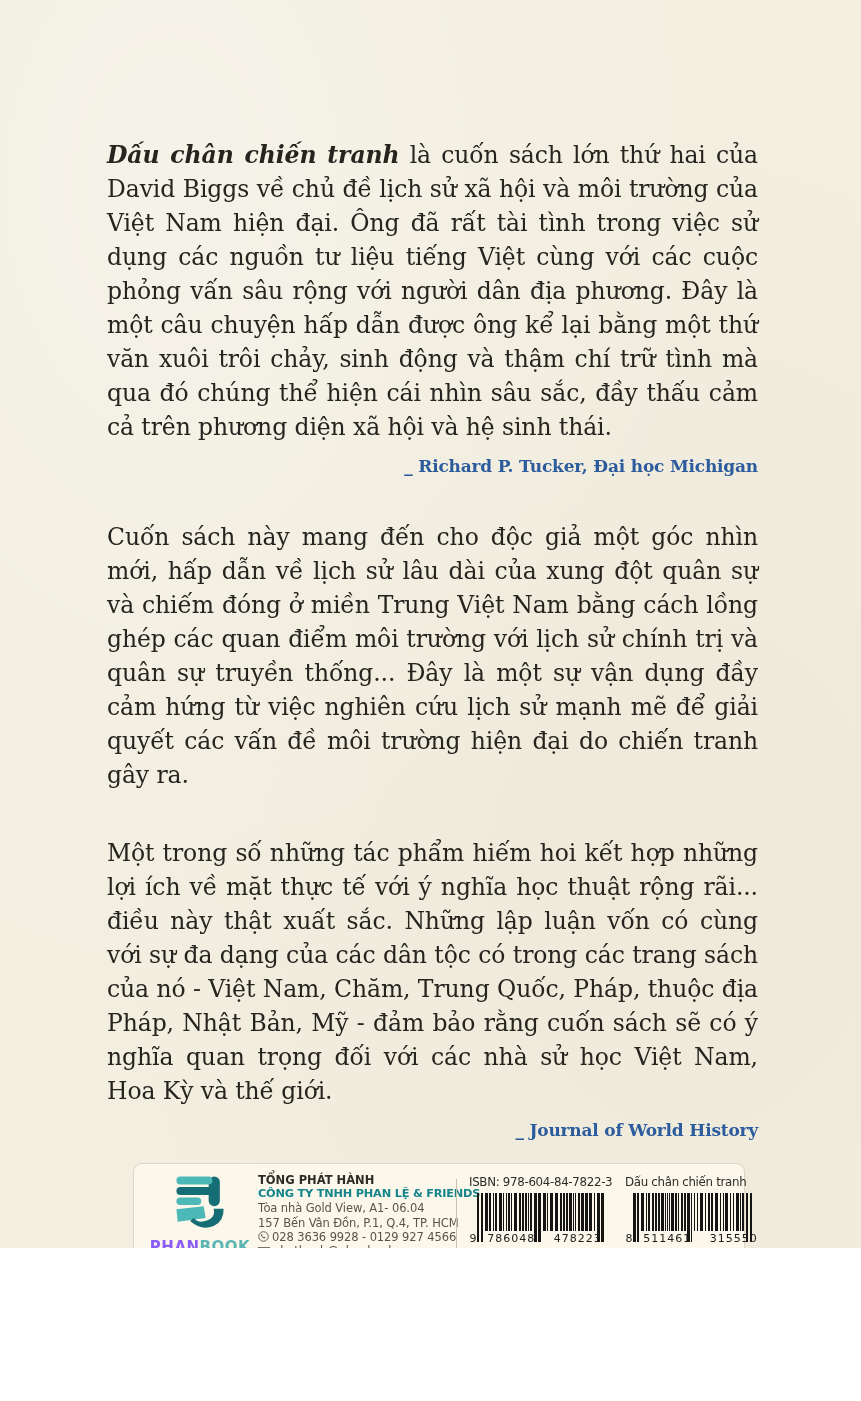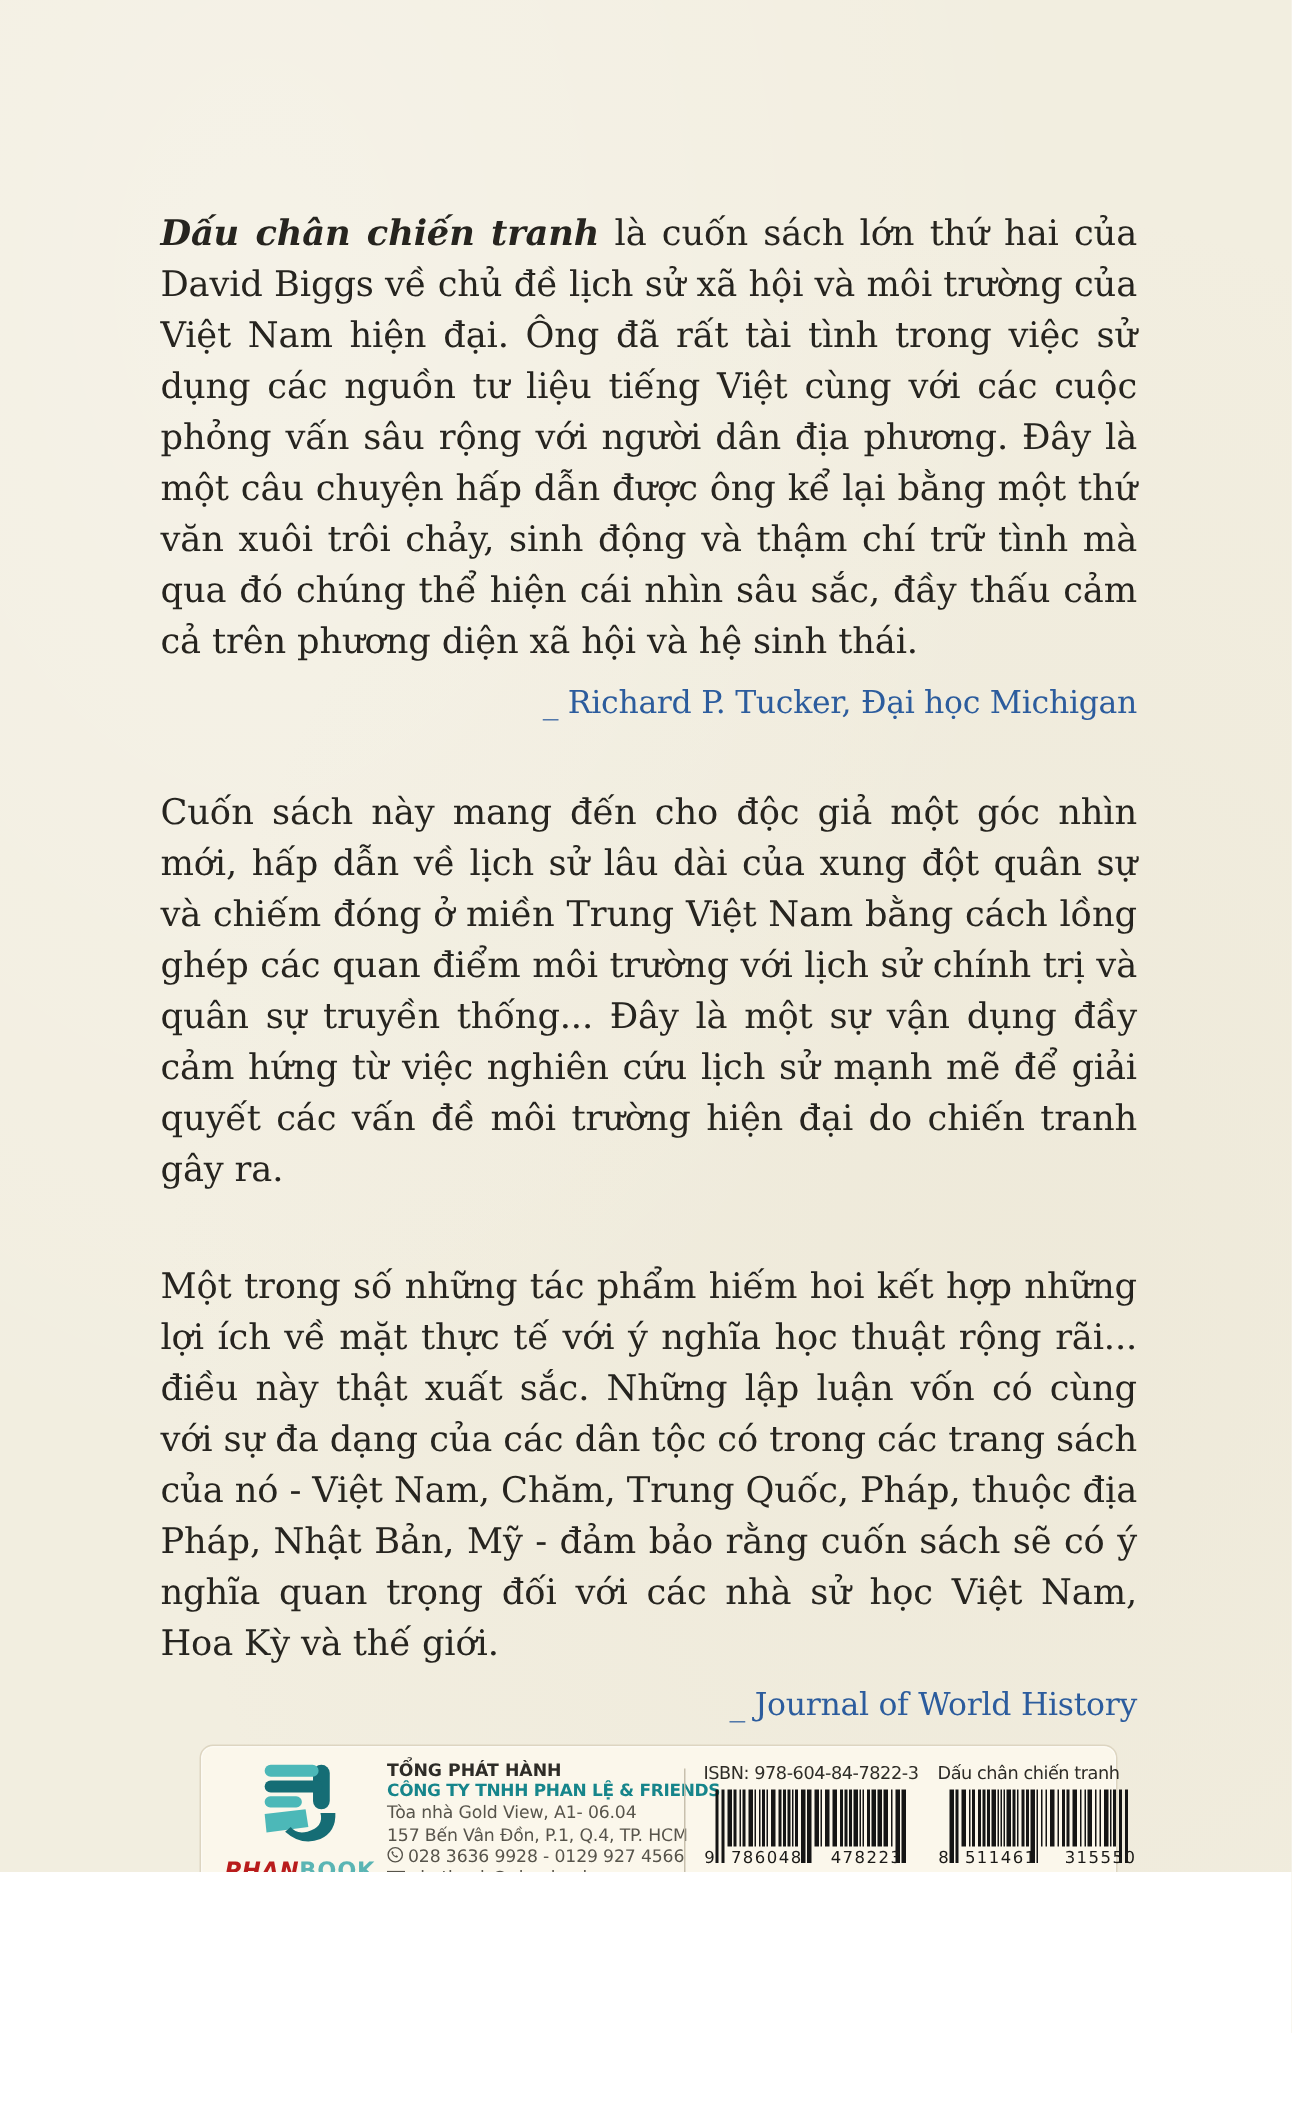--- a/index.html
+++ b/index.html
@@ -17,37 +17,37 @@
   
   .quotes{position:absolute;left:107px;top:138px;width:651px;}
   .quote{margin:0 0 44px 0;}
   .qtext{
     margin:0;font-size:23.5px;line-height:34px;
     text-align:justify;letter-spacing:-0.1px;
   }
   .qtext .lead{font-weight:bold;font-style:italic;}
   .attr{
     margin:12px 0 0 0;text-align:right;
-    font-size:21px;font-weight:normal;color:#2c5c9d;
+    font-size:17px;font-weight:bold;color:#2c5c9d;
     letter-spacing:-0.2px;
   }
   
   .pubbox{
     position:absolute;left:133px;top:1163px;width:612px;height:128px;
     box-sizing:border-box;
     background:#fbf7eb;border:1px solid #ddd5c1;border-radius:9px;
     box-shadow:0 0 0 1px rgba(255,255,255,.4) inset;
     display:flex;align-items:flex-start;
     padding:9px 10px 6px 12px;
     font-family:"DejaVu Sans", sans-serif;
   }
   .logo-col{width:108px;flex:0 0 auto;text-align:center;padding-top:1px;}
   .logo-mark{display:block;margin:0 auto;width:64px;height:62px;}
   .logo-word{font-size:15px;font-weight:bold;letter-spacing:.5px;margin-top:2px;white-space:nowrap;}
-  .lw1{color:#b91c1c;font-style:italic;}
+  .lw1{color:#8b5cf6;}
   .lw2{color:#5ab5b4;}
   .tagline{font-size:8.3px;color:#3f3c35;margin-top:2px;white-space:nowrap;font-weight:bold;}
   .contact-col{width:190px;flex:0 0 auto;margin-left:4px;font-size:11.5px;line-height:14.2px;color:#57544b;}
   .c-head{color:#2e2c27;font-weight:bold;font-size:11.5px;}
   .c-company{color:#16858b;font-weight:bold;font-size:11.3px;letter-spacing:-0.2px;white-space:nowrap;}
   .c-line{white-space:nowrap;letter-spacing:-0.1px;display:flex;align-items:center;gap:3px;}
   .c-ic{flex:0 0 auto;display:inline-block;}
   .banner{
     margin-top:4px;background:#156d75;color:#fff;
     display:inline-flex;align-items:center;gap:4px;

